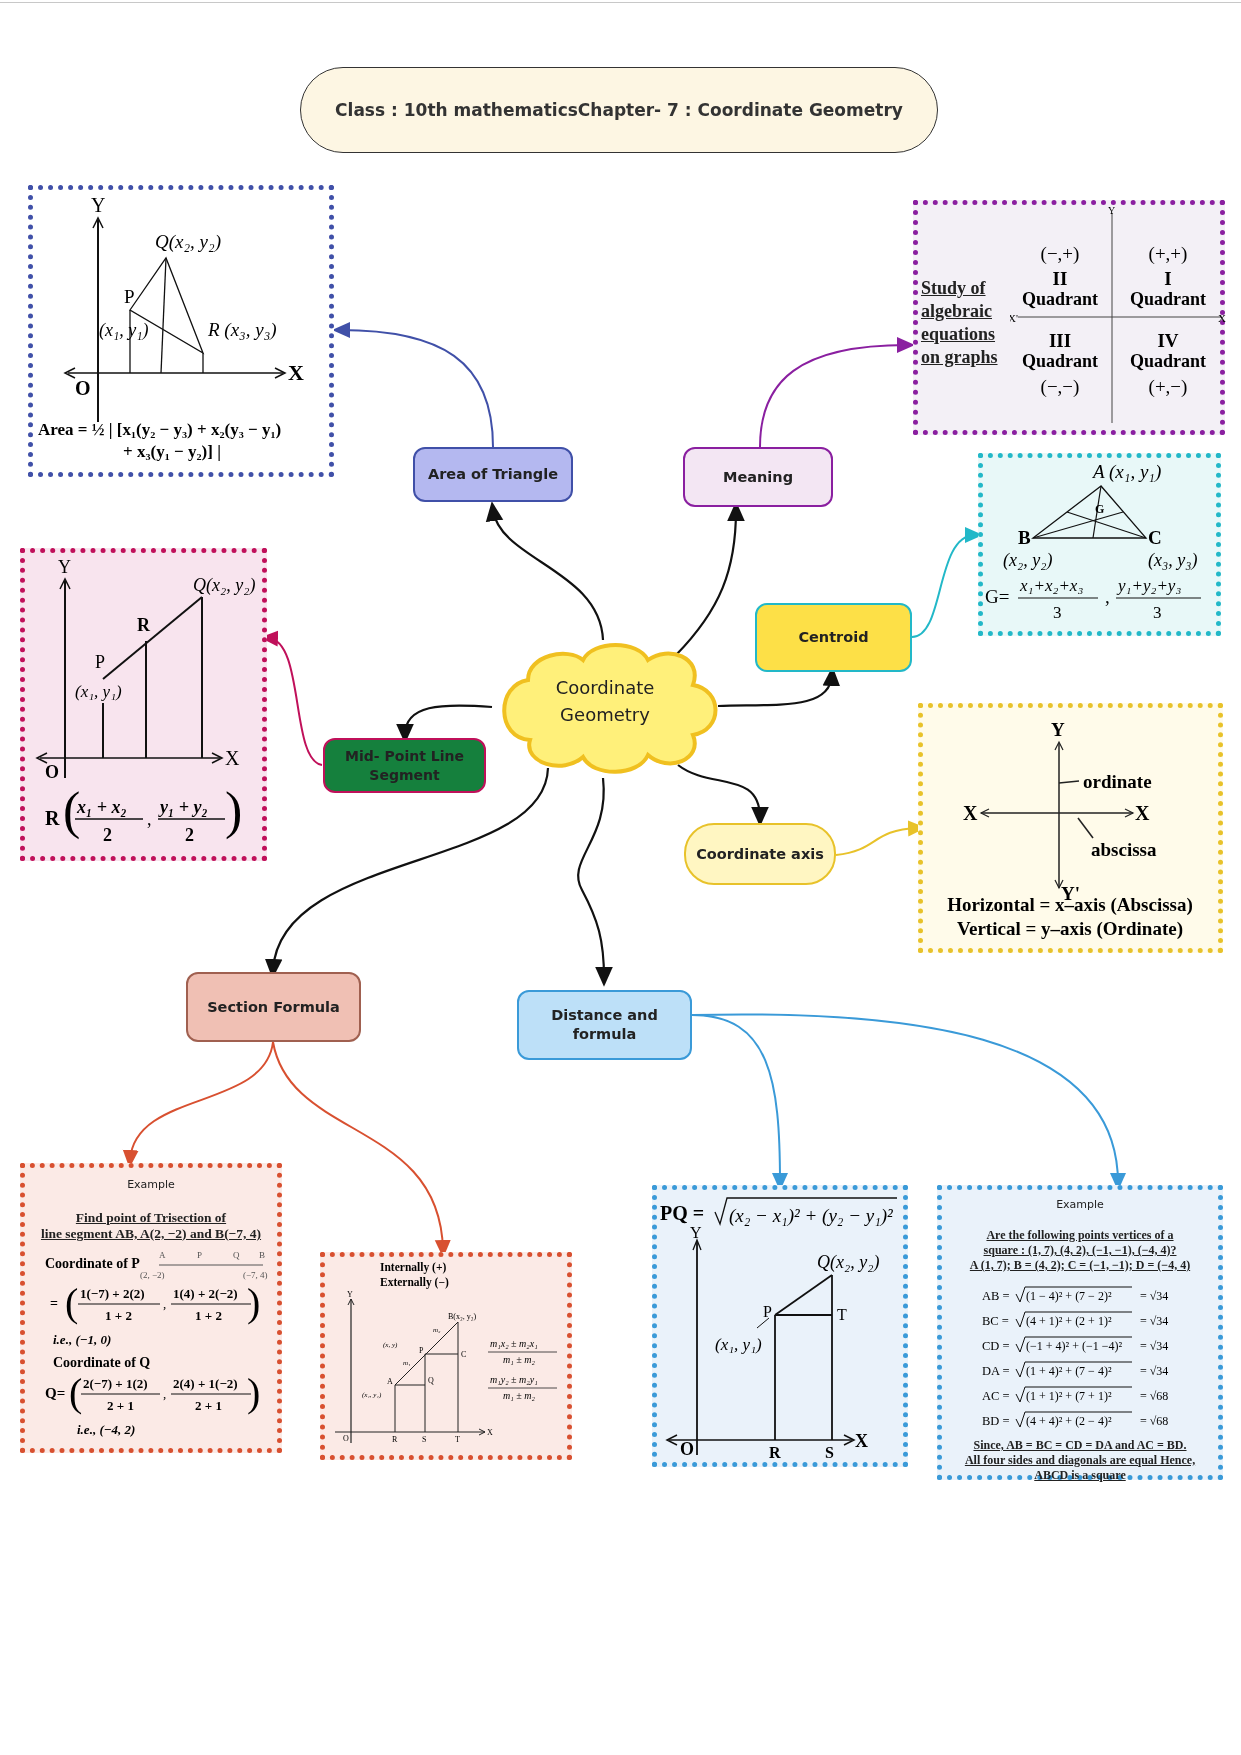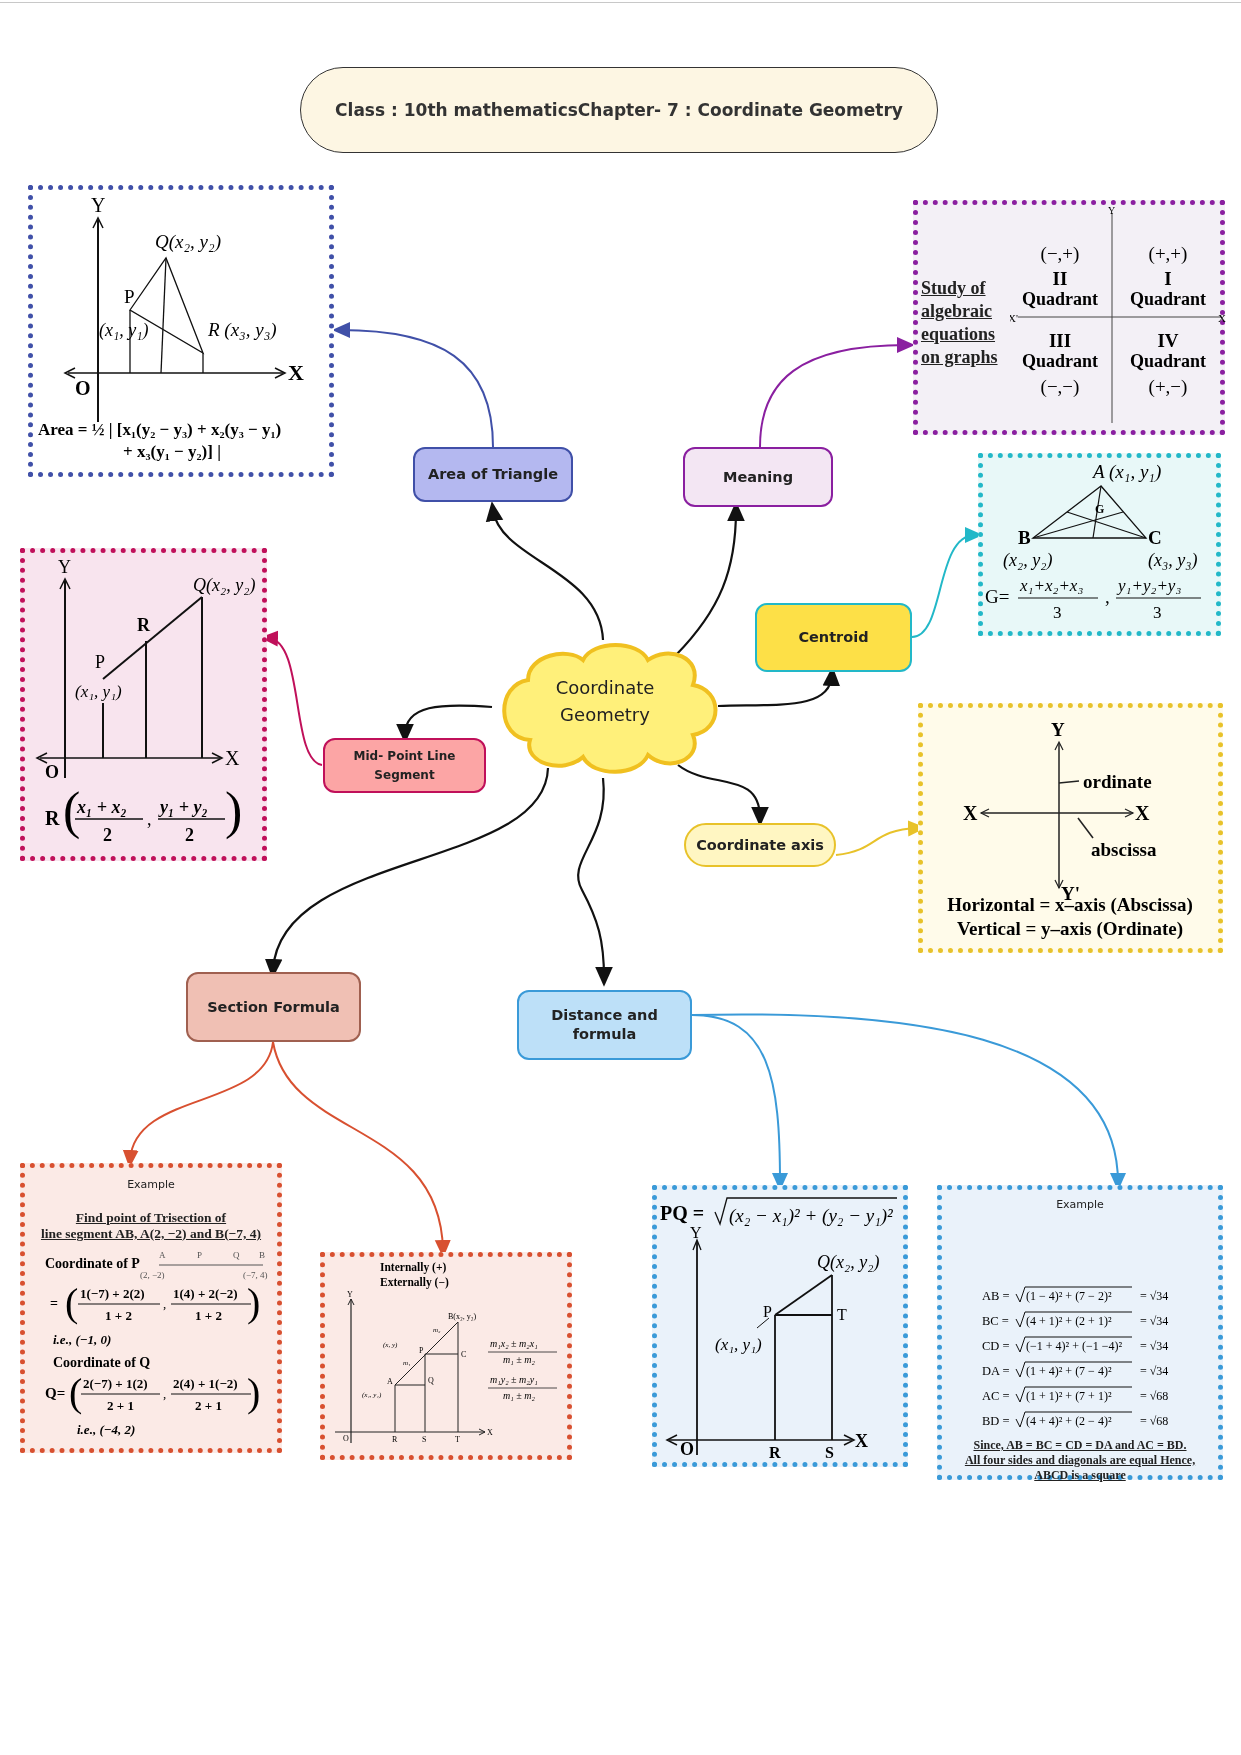--- a/index.html
+++ b/index.html
@@ -96,24 +96,24 @@
 
 <div class="abs node" style="left:413px;top:447px;width:160px;height:55px;background:#b4b8f0;border-color:#4050a8;">
     <span>Area of Triangle</span>
   </div>
 <div class="abs node" style="left:683px;top:447px;width:150px;height:60px;background:#f3e6f3;border-color:#8a1fa0;">
     <span>Meaning</span>
   </div>
 <div class="abs node" style="left:755px;top:603px;width:157px;height:69px;background:#fde047;border-color:#22b8c8;">
     <span>Centroid</span>
   </div>
-<div class="abs node" style="left:323px;top:738px;width:163px;height:55px;background:#fca5a5;border-color:#c0105a;font-size:12px;">
+<div class="abs node" style="left:323px;top:738px;width:163px;height:55px;background:#15803d;border-color:#c0105a;font-size:14px;">
     <span style="width:130px;display:block">Mid- Point Line Segment</span>
   </div>
-<div class="abs node" style="left:684px;top:823px;width:152px;height:44px;background:#fff6c2;border-color:#e8c22a;border-radius:30px;">
+<div class="abs node" style="left:684px;top:823px;width:152px;height:62px;background:#fff6c2;border-color:#e8c22a;border-radius:30px;">
     <span>Coordinate axis</span>
   </div>
 <div class="abs node" style="left:186px;top:972px;width:175px;height:70px;background:#f0c0b4;border-color:#a06050;">
     <span>Section Formula</span>
   </div>
 <div class="abs node" style="left:517px;top:982px;width:175px;height:70px;background:#bde0f8;border-color:#3a9ad8;margin-top:8px;">
     <span>Distance and formula</span>
   </div>
 
 <div class="abs panel" style="left:28px;top:185px;width:306px;height:292px;border-color:#4050a8;background:#fff;">
@@ -343,20 +343,25 @@
     <text x="106" y="127" font-size="16">P</text>
     <text x="58" y="160" font-size="17" font-style="italic">(x₁, y₁)</text>
     <text x="180" y="130" font-size="16">T</text>
     <text x="112" y="268" font-size="16" font-weight="bold">R</text>
     <text x="168" y="268" font-size="16" font-weight="bold">S</text>
   </svg>
 </div>
 
 <div class="abs panel" style="left:937px;top:1185px;width:286px;height:295px;border-color:#3a9ad8;background:#eaf2fa;">
   <div class="abs ex-title" style="left:0;top:8px;width:276px;">Example</div>
+  <div class="abs serif b" style="left:0;top:38px;width:276px;text-align:center;font-size:12px;line-height:15px;">
+    <div>Are the following points vertices of a</div>
+    <div>square : (1, 7), (4, 2), (−1, −1), (−4, 4)?</div>
+    <div>A (1, 7); B = (4, 2); C = (−1, −1); D = (−4, 4)</div>
+  </div>
   <svg width="276" height="160" style="position:absolute;left:0;top:92px" id="dist-rows">
       <g>
         <text x="40" y="18" font-size="12.5">AB =</text>
         <path d="M74,12 L78,20 L83,5 L190,5" fill="none" stroke="#111" stroke-width="1"></path>
         <text x="84" y="18" font-size="12">(1 − 4)² + (7 − 2)²</text>
         <text x="198" y="18" font-size="12">= √34</text>
       </g>
       <g>
         <text x="40" y="43" font-size="12.5">BC =</text>
         <path d="M74,37 L78,45 L83,30 L190,30" fill="none" stroke="#111" stroke-width="1"></path>

